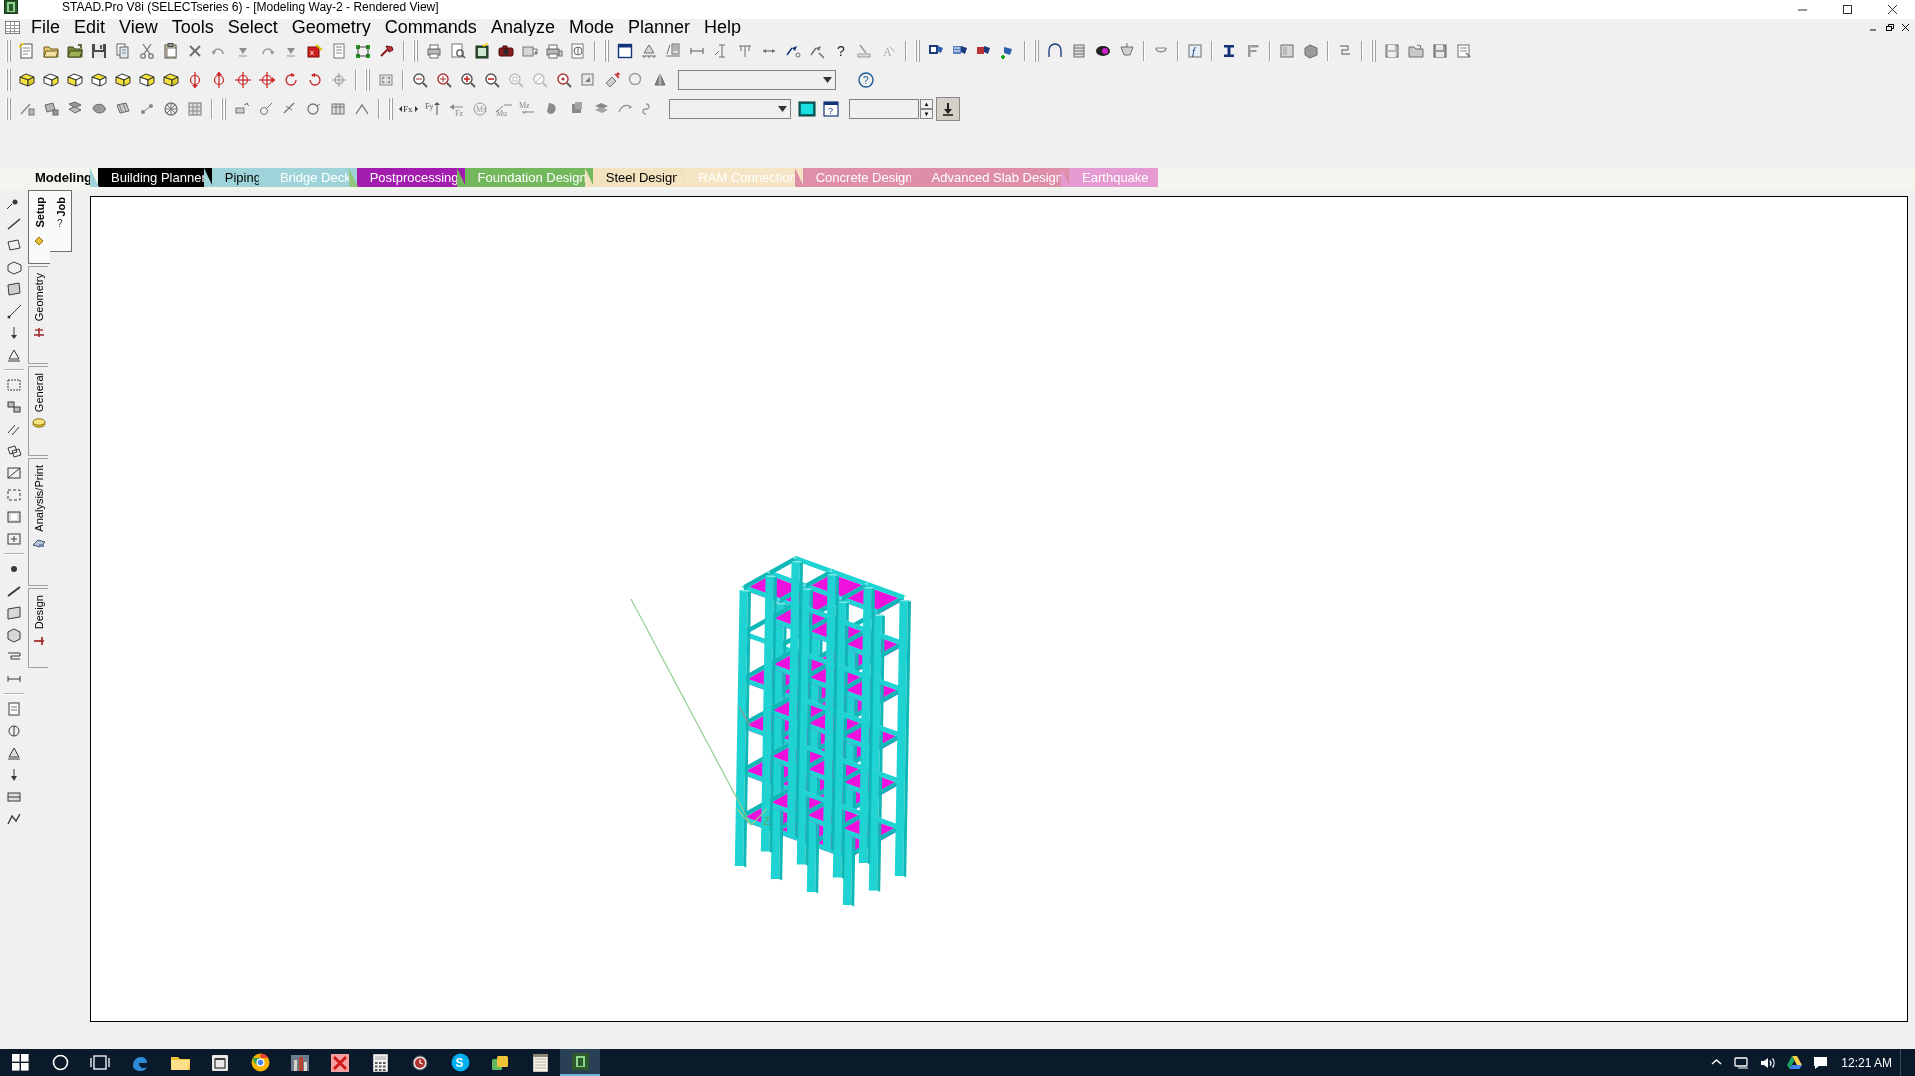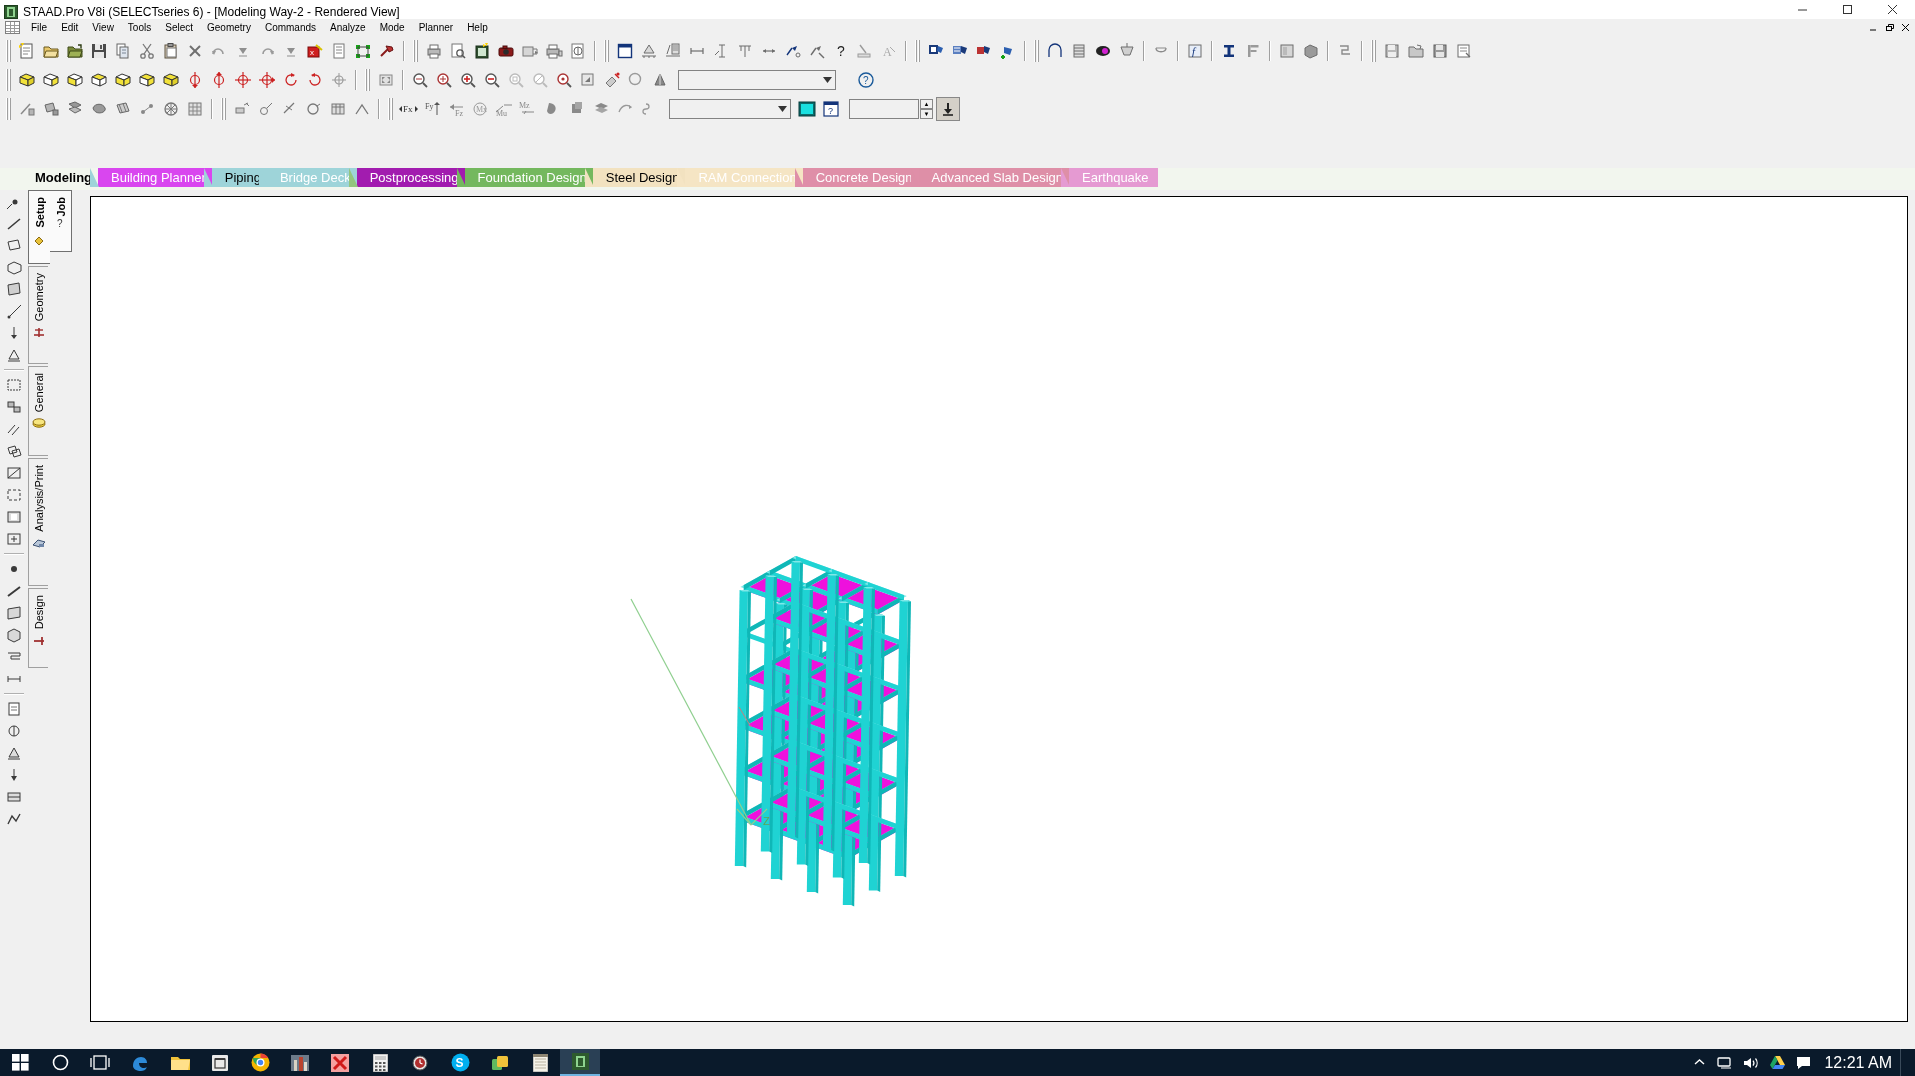--- a/index.html
+++ b/index.html
@@ -9,41 +9,41 @@
     font-family:"Liberation Sans", sans-serif;
     font-size:12px;color:#000;background:#f0f0f0;
     -webkit-font-smoothing:antialiased;
   }
   .app{position:relative;width:1915px;height:1076px;background:#f0f0f0;}
 
   
   .titlebar{
     position:absolute;left:0;top:0;width:1915px;height:19px;
     background:#ffffff;border-bottom:1px solid #dcdcdc;
-    display:flex;align-items:flex-end;
+    display:flex;align-items:flex-start;gap:39px;
   }
   .title-ico{width:14px;height:14px;margin:0 5px 0 4px;flex:none;position:relative;}
   .title-ico .sq{position:absolute;left:0;top:0;width:14px;height:14px;background:#2d5a2d;border:1px solid #1b3d1b;box-sizing:border-box;}
   .title-ico .gl{position:absolute;left:3px;top:2px;width:8px;height:10px;background:#8fd48f;}
   .title-ico .gl2{position:absolute;left:5px;top:4px;width:4px;height:7px;background:#2d5a2d;}
   .title-text{font-size:12px;color:#000;white-space:nowrap;}
   .win-btns{position:absolute;right:0;top:0;height:19px;display:flex;}
   .win-btn{width:45px;height:19px;display:flex;align-items:center;justify-content:center;font-size:12px;color:#222;}
   .win-btn svg{display:block;}
 
   
   .menubar{
     position:absolute;left:0;top:19px;width:1915px;height:17px;
     background:#f0f0f0;display:flex;align-items:center;
   }
   .menu-ico{width:15px;height:13px;margin:0 4px 0 5px;flex:none;
     background:#fff;border:1px solid #808080;box-sizing:border-box;position:relative;}
   .menu-ico:before{content:"";position:absolute;left:0;top:3px;width:13px;height:1px;background:#9a9a9a;box-shadow:0 3px 0 #9a9a9a,0 6px 0 #9a9a9a;}
   .menu-ico:after{content:"";position:absolute;left:4px;top:0;width:1px;height:11px;background:#9a9a9a;box-shadow:4px 0 0 #9a9a9a;}
-  .menu-item{padding:1px 7px;font-size:10px;white-space:nowrap;line-height:15px;}
+  .menu-item{padding:1px 7px;font-size:18px;white-space:nowrap;line-height:15px;}
   .mdi-btns{position:absolute;right:2px;top:1px;display:flex;}
   .mdi-btn{width:16px;height:15px;display:flex;align-items:center;justify-content:center;font-size:10px;color:#000;}
 
   
   .toolbars{position:absolute;left:0;top:36px;width:1915px;}
   .tbrow{height:29px;display:flex;align-items:center;background:#f0f0f0;padding-left:2px;}
   .grip{width:7px;height:22px;margin:0 3px;flex:none;position:relative;}
   .grip:before{content:"";position:absolute;left:1px;top:0;width:2px;height:22px;
     background:linear-gradient(90deg,#fff 0 1px,#a0a0a0 1px 2px);}
   .grip:after{content:"";position:absolute;left:4px;top:0;width:2px;height:22px;
@@ -107,21 +107,21 @@
   .st-cell{border:1px solid #c4c4c4;border-top-color:#a8a8a8;border-left-color:#a8a8a8;
     height:18px;display:flex;align-items:center;box-sizing:border-box;padding:0 4px;}
 
   
   .taskbar{position:absolute;left:0;top:1049px;width:1915px;height:27px;background:#0a1a2b;
     display:flex;align-items:center;}
   .tkitem{width:40px;height:27px;display:flex;align-items:center;justify-content:center;flex:none;}
   .tkitem.active{background:#2a4055;border-bottom:2px solid #6fb3e0;box-sizing:border-box;}
   .tray{margin-left:auto;display:flex;align-items:center;height:27px;padding-right:8px;}
   .tray-ico{width:26px;height:27px;display:flex;align-items:center;justify-content:center;}
-  .clock{color:#fff;font-size:16px;padding:0 8px;white-space:nowrap;}
+  .clock{color:#fff;font-size:12px;padding:0 8px;white-space:nowrap;}
   .showdesk{width:6px;height:27px;border-left:1px solid #3a4a5a;}
 </style>
 </head>
 <body>
 
 <div class="app">
 
   <div class="titlebar">
     <span class="title-ico">
       <span class="sq"></span>
@@ -1020,21 +1020,21 @@
             <polygon points="4,8 12,8 8,13" fill="#222"></polygon>
             <line x1="3" y1="14" x2="13" y2="14" stroke="#222" stroke-width="1.6"></line>
           </svg>
       </div>
     </div>
   </div>
 
   <div class="modebar">
     <div class="modetabs" id="modetabs">
         <div class="mtab active" style="color: rgb(0, 0, 0);"><span>Modeling</span></div>
-        <div class="mtab" style="background: #d946ef; color: rgb(255, 255, 255); --bg: #9ed4d9; margin-left: 2px;"><span>Building Planner</span><span style="position: absolute; left: -8px; top: 0px; width: 0px; height: 0px; border-style: solid; border-width: 19px 0px 0px 9px; border-color: transparent transparent transparent rgb(158, 212, 217);"></span></div>
+        <div class="mtab" style="background: #000000; color: rgb(255, 255, 255); --bg: #9ed4d9; margin-left: 2px;"><span>Building Planner</span><span style="position: absolute; left: -8px; top: 0px; width: 0px; height: 0px; border-style: solid; border-width: 19px 0px 0px 9px; border-color: transparent transparent transparent rgb(158, 212, 217);"></span></div>
         <div class="mtab" style="background: rgb(158, 212, 217); color: rgb(0, 0, 0); --bg: #9ed4d9; margin-left: 2px;"><span>Piping</span><span style="position: absolute; left: -8px; top: 0px; width: 0px; height: 0px; border-style: solid; border-width: 19px 0px 0px 9px; border-color: transparent transparent transparent rgb(158, 212, 217);"></span></div>
         <div class="mtab" style="background: rgb(158, 212, 217); color: rgb(255, 255, 255); --bg: #9ed4d9; margin-left: 2px;"><span>Bridge Deck</span><span style="position: absolute; left: -8px; top: 0px; width: 0px; height: 0px; border-style: solid; border-width: 19px 0px 0px 9px; border-color: transparent transparent transparent rgb(158, 212, 217);"></span></div>
         <div class="mtab" style="background: #a21caf; color: rgb(255, 255, 255); --bg: #93c67e; margin-left: 2px;"><span>Postprocessing</span><span style="position: absolute; left: -8px; top: 0px; width: 0px; height: 0px; border-style: solid; border-width: 19px 0px 0px 9px; border-color: transparent transparent transparent rgb(147, 198, 126);"></span></div>
         <div class="mtab" style="background: rgb(116, 184, 94); color: rgb(255, 255, 255); --bg: #74b85e; margin-left: 2px;"><span>Foundation Design</span><span style="position: absolute; left: -8px; top: 0px; width: 0px; height: 0px; border-style: solid; border-width: 19px 0px 0px 9px; border-color: transparent transparent transparent rgb(116, 184, 94);"></span></div>
         <div class="mtab" style="background: rgb(242, 226, 192); color: rgb(0, 0, 0); --bg: #f2e2c0; margin-left: 2px;"><span>Steel Design</span><span style="position: absolute; left: -8px; top: 0px; width: 0px; height: 0px; border-style: solid; border-width: 19px 0px 0px 9px; border-color: transparent transparent transparent rgb(242, 226, 192);"></span></div>
         <div class="mtab" style="background: rgb(245, 229, 196); color: rgb(255, 255, 255); --bg: #f5e5c4; margin-left: 2px;"><span>RAM Connection</span><span style="position: absolute; left: -8px; top: 0px; width: 0px; height: 0px; border-style: solid; border-width: 19px 0px 0px 9px; border-color: transparent transparent transparent rgb(245, 229, 196);"></span></div>
         <div class="mtab" style="background: rgb(223, 143, 168); color: rgb(255, 255, 255); --bg: #df8fa8; margin-left: 2px;"><span>Concrete Design</span><span style="position: absolute; left: -8px; top: 0px; width: 0px; height: 0px; border-style: solid; border-width: 19px 0px 0px 9px; border-color: transparent transparent transparent rgb(223, 143, 168);"></span></div>
         <div class="mtab" style="background: rgb(222, 143, 167); color: rgb(255, 255, 255); --bg: #de8fa7; margin-left: 2px;"><span>Advanced Slab Design</span><span style="position: absolute; left: -8px; top: 0px; width: 0px; height: 0px; border-style: solid; border-width: 19px 0px 0px 9px; border-color: transparent transparent transparent rgb(222, 143, 167);"></span></div>
         <div class="mtab" style="background: rgb(229, 154, 210); color: rgb(255, 255, 255); --bg: #e59ad2; margin-left: 2px;"><span>Earthquake</span><span style="position: absolute; left: -8px; top: 0px; width: 0px; height: 0px; border-style: solid; border-width: 19px 0px 0px 9px; border-color: transparent transparent transparent rgb(229, 154, 210);"></span></div>
       </div>

